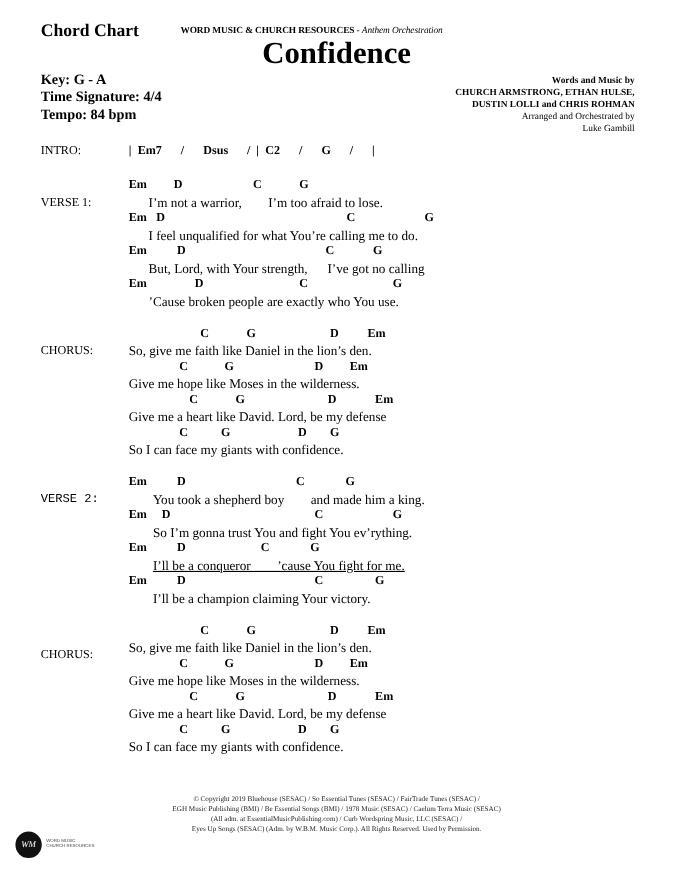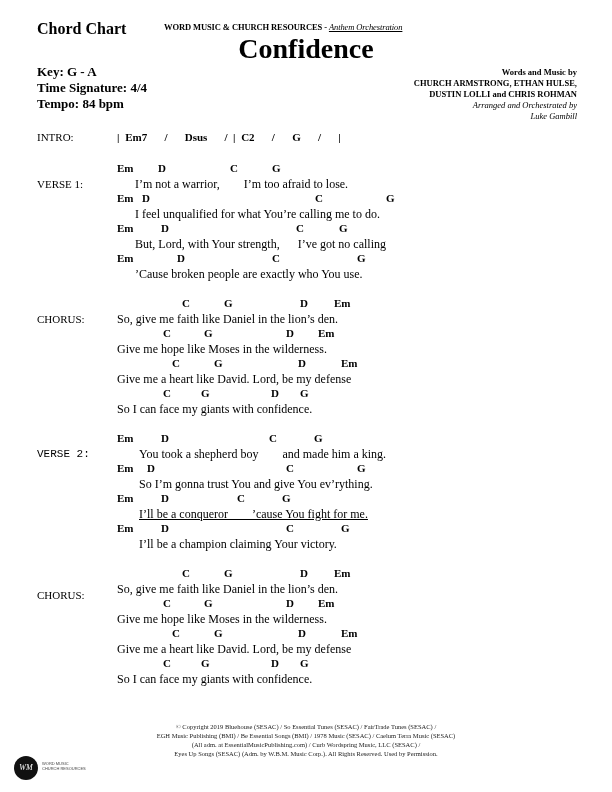--- a/index.html
+++ b/index.html
@@ -1,26 +1,26 @@
 <!DOCTYPE html>
 <html><head>
 <meta charset="utf-8">
 <style>
   html, body { margin: 0; padding: 0; background: #ffffff; }
   body { width: 612px; height: 792px; position: relative; overflow: hidden;
          font-family: "Liberation Serif", "DejaVu Serif", serif; color: #000; }
   .abs { position: absolute; white-space: nowrap; }
   .doc-type { left: 37px; top: 20px; font-size: 16px; font-weight: bold; }
   .publisher { left: 164px; top: 22px; font-size: 8.5px; font-weight: bold; letter-spacing: -0.1px; }
-  .publisher .pub-sub { font-weight: normal; font-style: italic; text-decoration: underline; }
+  .publisher .pub-sub { font-weight: normal; font-style: italic; }
   .title { left: 0; width: 612px; text-align: center; top: 33px; font-size: 28px; font-weight: bold; }
   .meta { left: 37px; font-size: 13px; font-weight: bold; }
   .credits { right: 35px; text-align: right; font-size: 8.5px; line-height: 11px; top: 67px; }
   .credits .b { font-weight: bold; }
-  .credits .i { font-style: italic; }
+  .credits .i { }
   .section-label { left: 37px; font-size: 11px; }
   .chord { font-size: 11px; font-weight: bold; }
   .lyric { font-size: 12px; }
   .footer { left: 0; width: 612px; text-align: center; top: 722px; font-size: 6.5px; line-height: 9px; color: #222; }
   .logo { left: 14px; top: 756px; width: 24px; height: 24px; border-radius: 50%; background: #111; color: #fff;
           font-size: 8px; font-style: italic; text-align: center; line-height: 24px; }
   .logo-text { left: 42px; top: 761px; font-size: 4px; line-height: 5px; color: #444; font-family: "Liberation Sans", sans-serif; }
 </style>
 </head>
 <body>
@@ -91,21 +91,21 @@
     <div class="abs section-label" style="top: 448px; font-family: Liberation Mono, monospace;">VERSE 2:</div>
     <div class="abs chord" style="left: 117px; top: 432px;">Em</div>
     <div class="abs chord" style="left: 161px; top: 432px;">D</div>
     <div class="abs chord" style="left: 269px; top: 432px;">C</div>
     <div class="abs chord" style="left: 314px; top: 432px;">G</div>
     <div class="abs lyric" style="left: 139px; top: 447px; white-space: pre;">You took a shepherd boy        and made him a king.</div>
     <div class="abs chord" style="left: 117px; top: 462px;">Em</div>
     <div class="abs chord" style="left: 147px; top: 462px;">D</div>
     <div class="abs chord" style="left: 286px; top: 462px;">C</div>
     <div class="abs chord" style="left: 357px; top: 462px;">G</div>
-    <div class="abs lyric" style="left: 139px; top: 477px; white-space: pre;">So I’m gonna trust You and give You ev’rything.</div>
+    <div class="abs lyric" style="left: 139px; top: 477px; white-space: pre;">So I’m gonna trust You and fight You ev’rything.</div>
     <div class="abs chord" style="left: 117px; top: 492px;">Em</div>
     <div class="abs chord" style="left: 161px; top: 492px;">D</div>
     <div class="abs chord" style="left: 237px; top: 492px;">C</div>
     <div class="abs chord" style="left: 282px; top: 492px;">G</div>
     <div class="abs lyric" style="left: 139px; top: 507px; white-space: pre; text-decoration: underline;">I’ll be a conqueror        ’cause You fight for me.</div>
     <div class="abs chord" style="left: 117px; top: 522px;">Em</div>
     <div class="abs chord" style="left: 161px; top: 522px;">D</div>
     <div class="abs chord" style="left: 286px; top: 522px;">C</div>
     <div class="abs chord" style="left: 341px; top: 522px;">G</div>
     <div class="abs lyric" style="left: 139px; top: 537px; white-space: pre;">I’ll be a champion claiming Your victory.</div>

